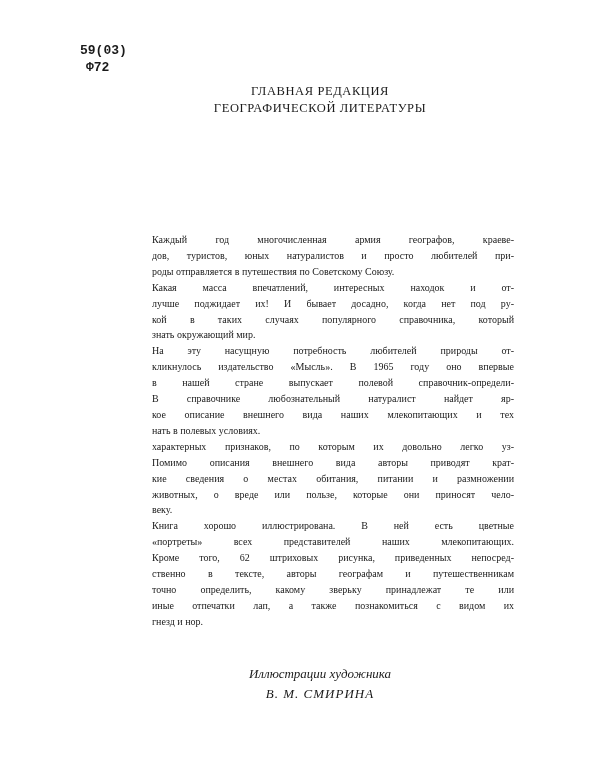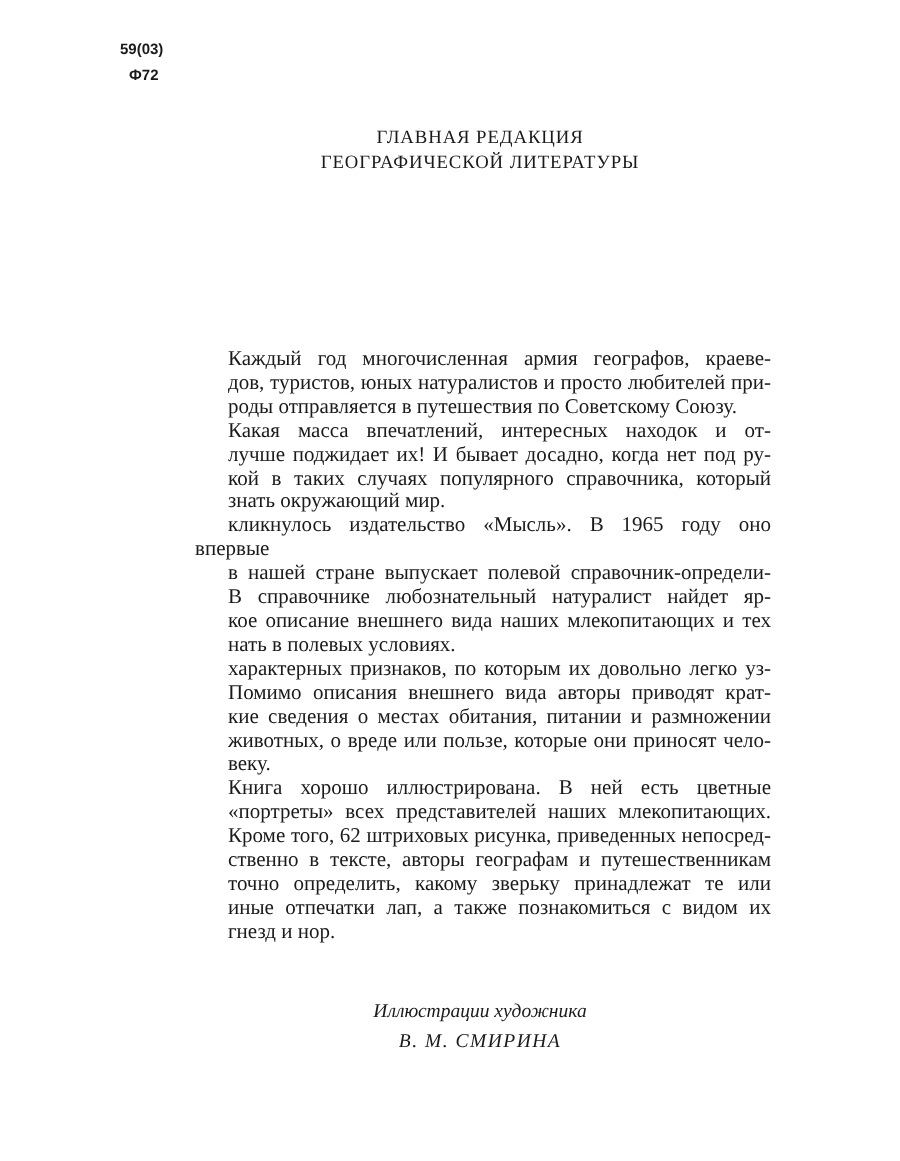--- a/index.html
+++ b/index.html
@@ -11,24 +11,24 @@
       width: 600px;
       height: 774px;
       position: relative;
       overflow: hidden;
       color: #1a1a1a;
       font-family: "DejaVu Serif", "Liberation Serif", serif;
     }
     .classification {
       position: absolute;
       left: 80px;
-      top: 25px;
-      font-family: Liberation Sans, sans-serif;
+      top: 42px;
+      font-family: Liberation Mono, monospace;
       font-weight: bold;
-      font-size: 10px;
+      font-size: 13px;
       line-height: 17px;
     }
     .classification .code2 {
       padding-left: 6px;
     }
     .publisher {
       position: absolute;
       left: 0;
       width: 640px;
       top: 83px;
@@ -37,21 +37,21 @@
       font-size: 12.5px;
       line-height: 17px;
       letter-spacing: 0.6px;
     }
     .body-text {
       position: absolute;
       left: 130px;
       top: 232px;
       width: 384px;
       font-family: "Liberation Serif", serif;
-      font-size: 14px;
+      font-size: 10px;
       line-height: 15.9px;
       text-align: justify;
     }
     .para {
       margin: 0;
       text-indent: 22px;
     }
     .para .line {
       display: block;
       text-align: justify;
@@ -94,20 +94,21 @@
     <span class="line">дов, туристов, юных натуралистов и просто любителей при-</span>
     <span class="line last">роды отправляется в путешествия по Советскому Союзу.</span>
   </p>
   <p class="para">
     <span class="line">Какая масса впечатлений, интересных находок и от-</span>
     <span class="line">лучше поджидает их! И бывает досадно, когда нет под ру-</span>
     <span class="line">кой в таких случаях популярного справочника, который</span>
     <span class="line last">знать окружающий мир.</span>
   </p>
   <p class="para">
+    <span class="line">На эту насущную потребность любителей природы от-</span>
     <span class="line">кликнулось издательство «Мысль». В 1965 году оно впервые</span>
     <span class="line">в нашей стране выпускает полевой справочник-определи-</span>
   </p>
   <p class="para">
     <span class="line">В справочнике любознательный натуралист найдет яр-</span>
     <span class="line">кое описание внешнего вида наших млекопитающих и тех</span>
     <span class="line last">нать в полевых условиях.</span>
     <span class="line">характерных признаков, по которым их довольно легко уз-</span>
   </p>
   <p class="para">

